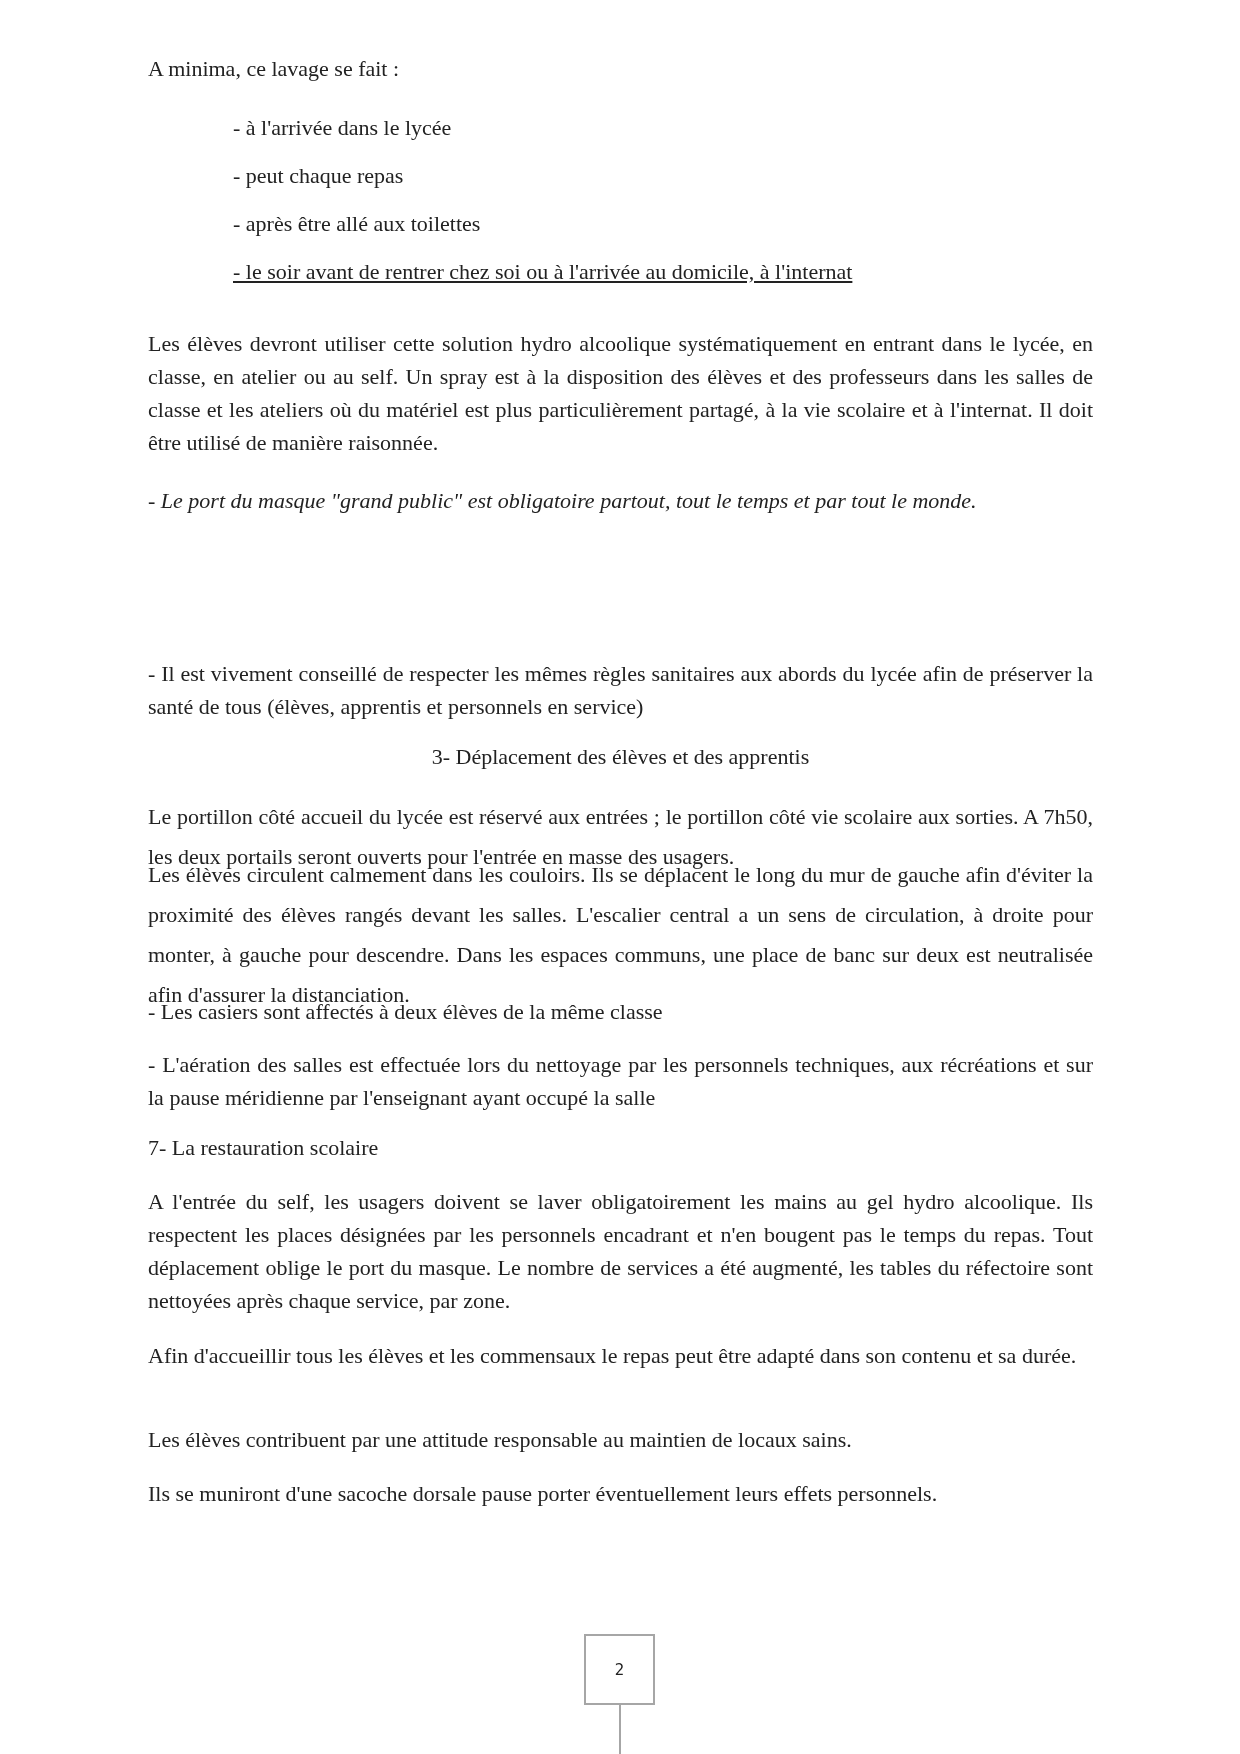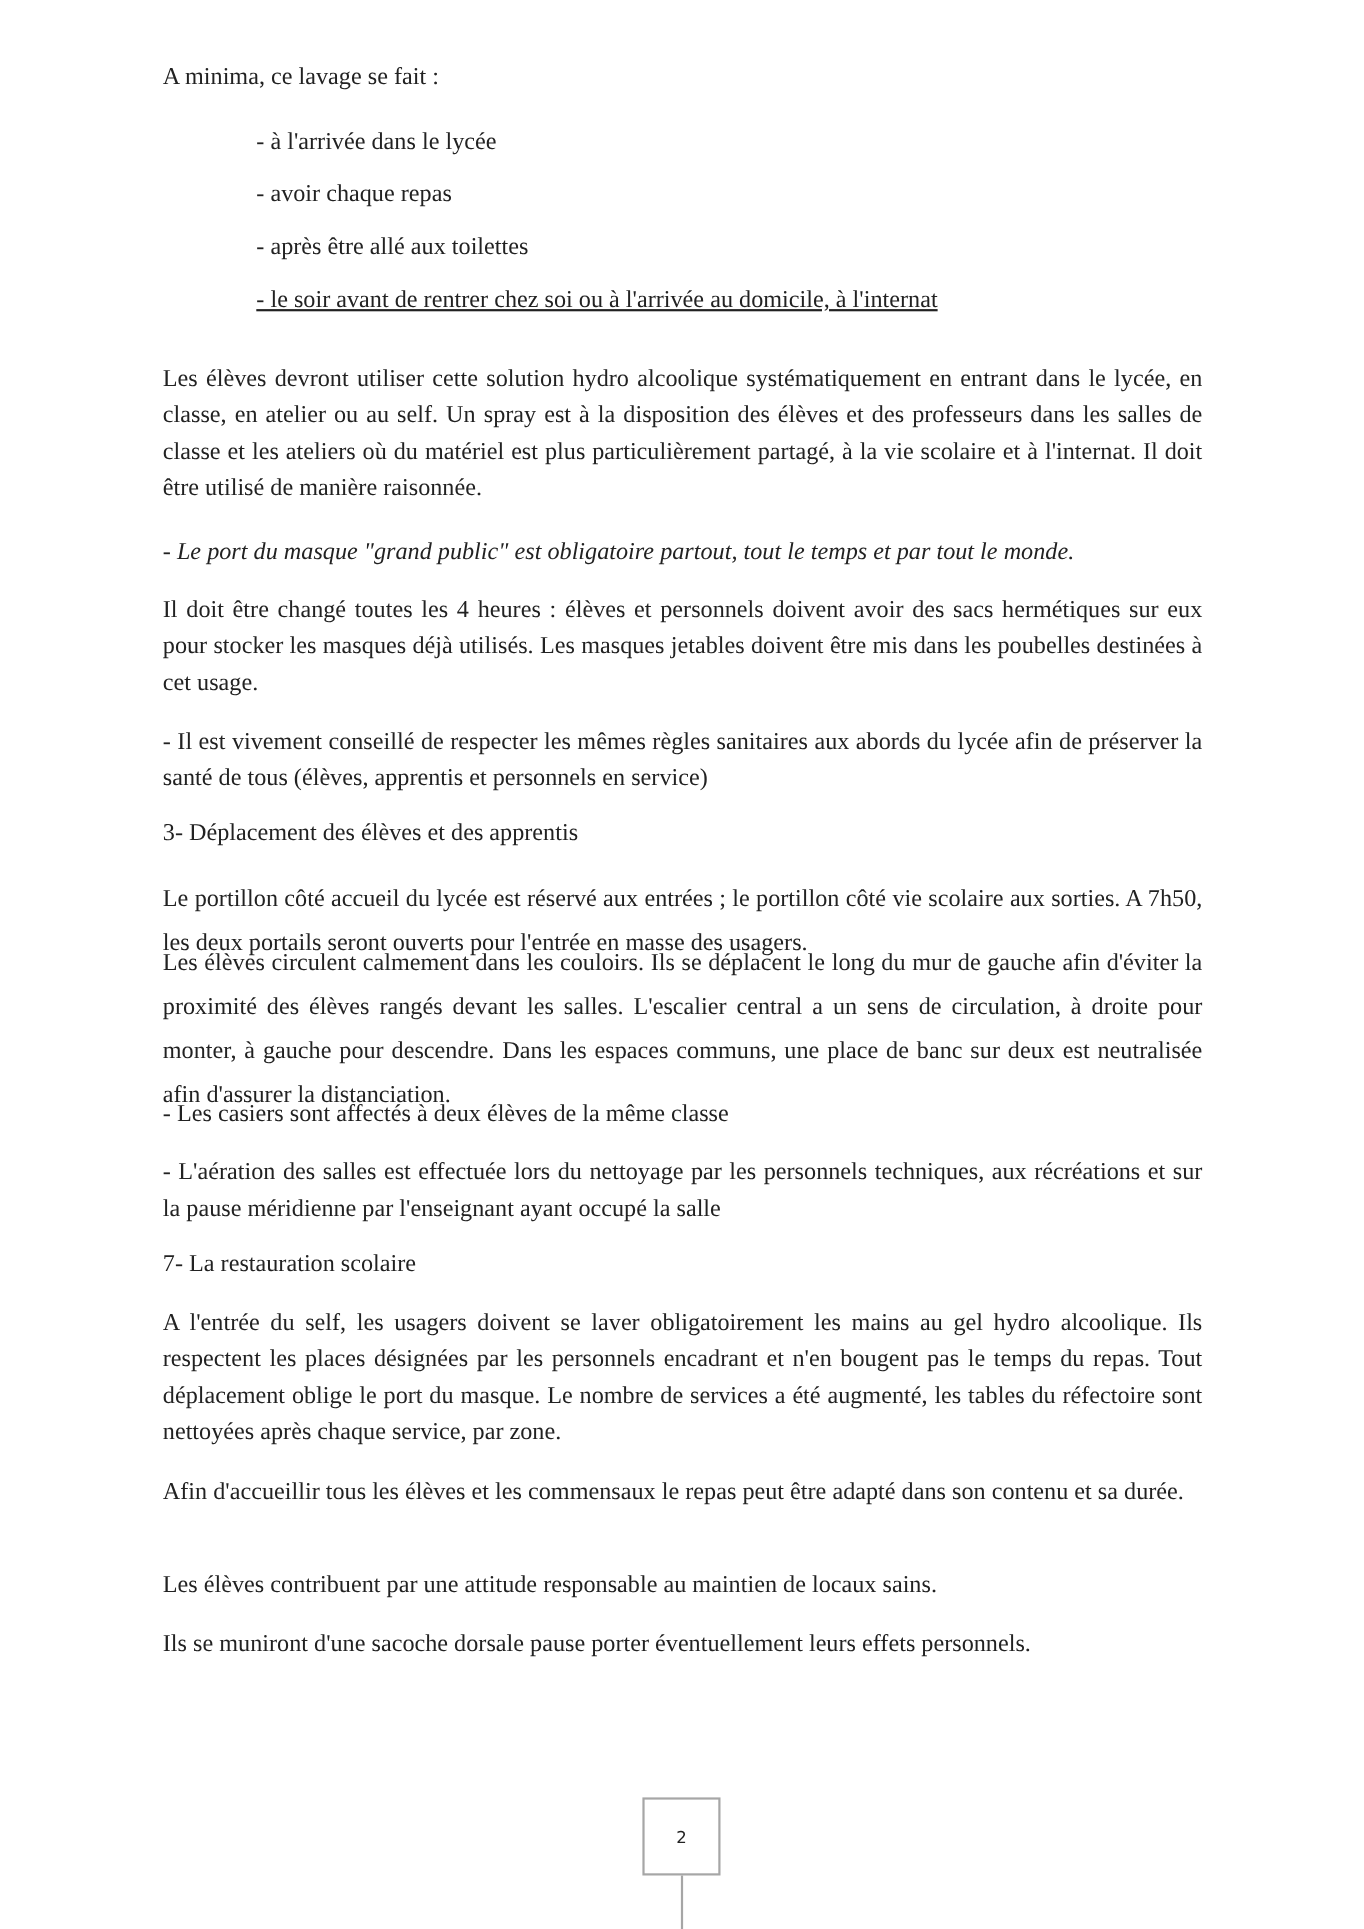--- a/index.html
+++ b/index.html
@@ -26,33 +26,32 @@
     }
   </style>
 </head>
 <body>
 
 <div class="page">
 
   <p class="block nowrap" style="top:52px;">A minima, ce lavage se fait :</p>
 
   <p class="bullet" style="top:99px;">- à l'arrivée dans le lycée</p>
-  <p class="bullet" style="top:147px;">- avoir chaque repas</p>
+  <p class="bullet" style="top:147px;">- peut chaque repas</p>
   <p class="bullet" style="top:195px;">- après être allé aux toilettes</p>
   <p class="bullet" style="top:243px;text-decoration:underline;">- le soir avant de rentrer chez soi ou à l'arrivée au domicile, à l'internat</p>
 
   <p class="block justify" style="top:327px;">Les élèves devront utiliser cette solution hydro alcoolique systématiquement en entrant dans le lycée, en classe, en atelier ou au self. Un spray est à la disposition des élèves et des professeurs dans les salles de classe et les ateliers où du matériel est plus particulièrement partagé, à la vie scolaire et à l'internat. Il doit être utilisé de manière raisonnée.</p>
 
   <p class="block nowrap" style="top:484px;font-style:italic;">- Le port du masque "grand public" est obligatoire partout, tout le temps et par tout le monde.</p>
 
-  <p class="block justify" style="top:537px;">Il doit être changé toutes les 4 heures : élèves et personnels doivent avoir des sacs hermétiques sur eux pour stocker les masques déjà utilisés. Les masques jetables doivent être mis dans les poubelles destinées à cet usage.</p>
 
   <p class="block justify" style="top:657px;">- Il est vivement conseillé de respecter les mêmes règles sanitaires aux abords du lycée afin de préserver la santé de tous (élèves, apprentis et personnels en service)</p>
 
-  <p class="block nowrap" style="top:740px;">3- Déplacement des élèves et des apprentis</p>
+  <p class="block nowrap" style="top:740px;text-align:center;">3- Déplacement des élèves et des apprentis</p>
 
   <p class="block justify tight" style="top:797px;">Le portillon côté accueil du lycée est réservé aux entrées ; le portillon côté vie scolaire aux sorties.  A 7h50, les deux portails seront ouverts pour l'entrée en masse des usagers.</p>
   <p class="block justify tight" style="top:855px;">Les élèves circulent calmement dans les couloirs. Ils se déplacent le long du mur de gauche afin d'éviter la proximité des élèves rangés devant les salles. L'escalier central a un sens de circulation, à droite pour monter, à gauche pour descendre. Dans les espaces communs, une place de banc sur deux est neutralisée afin d'assurer la distanciation.</p>
 
   <p class="block nowrap" style="top:995px;">- Les casiers sont affectés à deux élèves de la même classe</p>
 
   <p class="block justify" style="top:1048px;">- L'aération des salles est effectuée lors du nettoyage par les personnels techniques, aux récréations et sur la pause méridienne par l'enseignant ayant occupé la salle</p>
 
   <p class="block nowrap" style="top:1131px;">7- La restauration scolaire</p>
 

